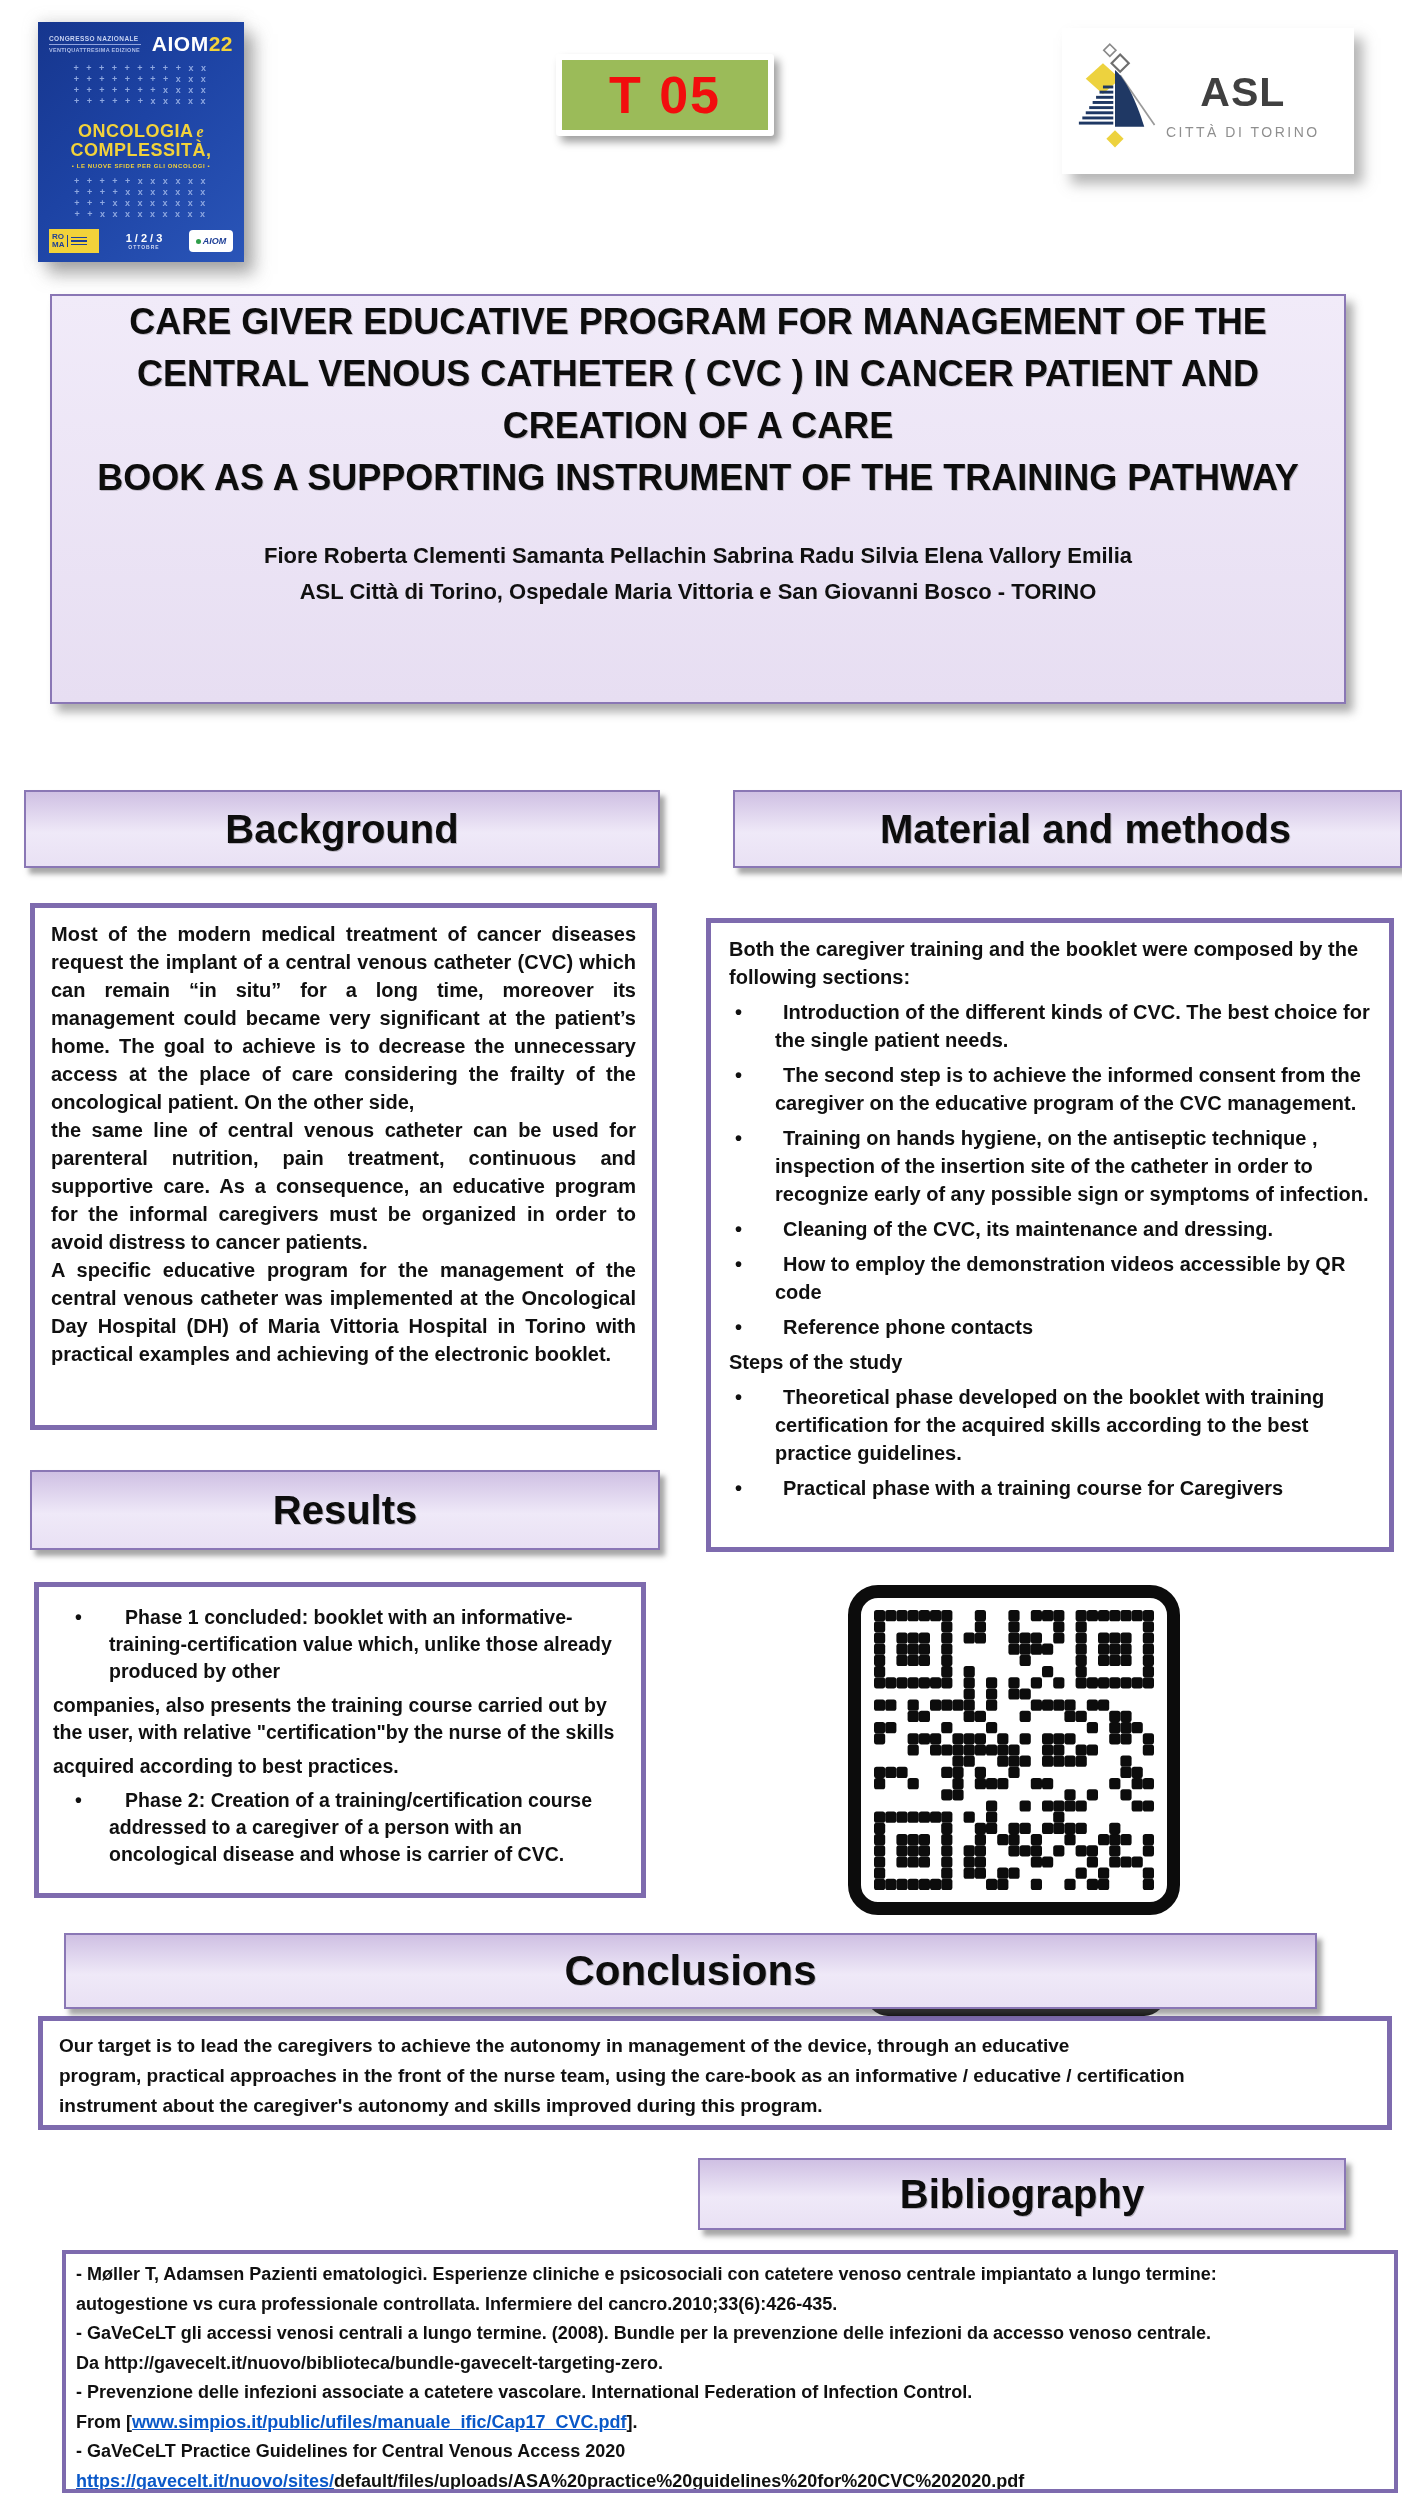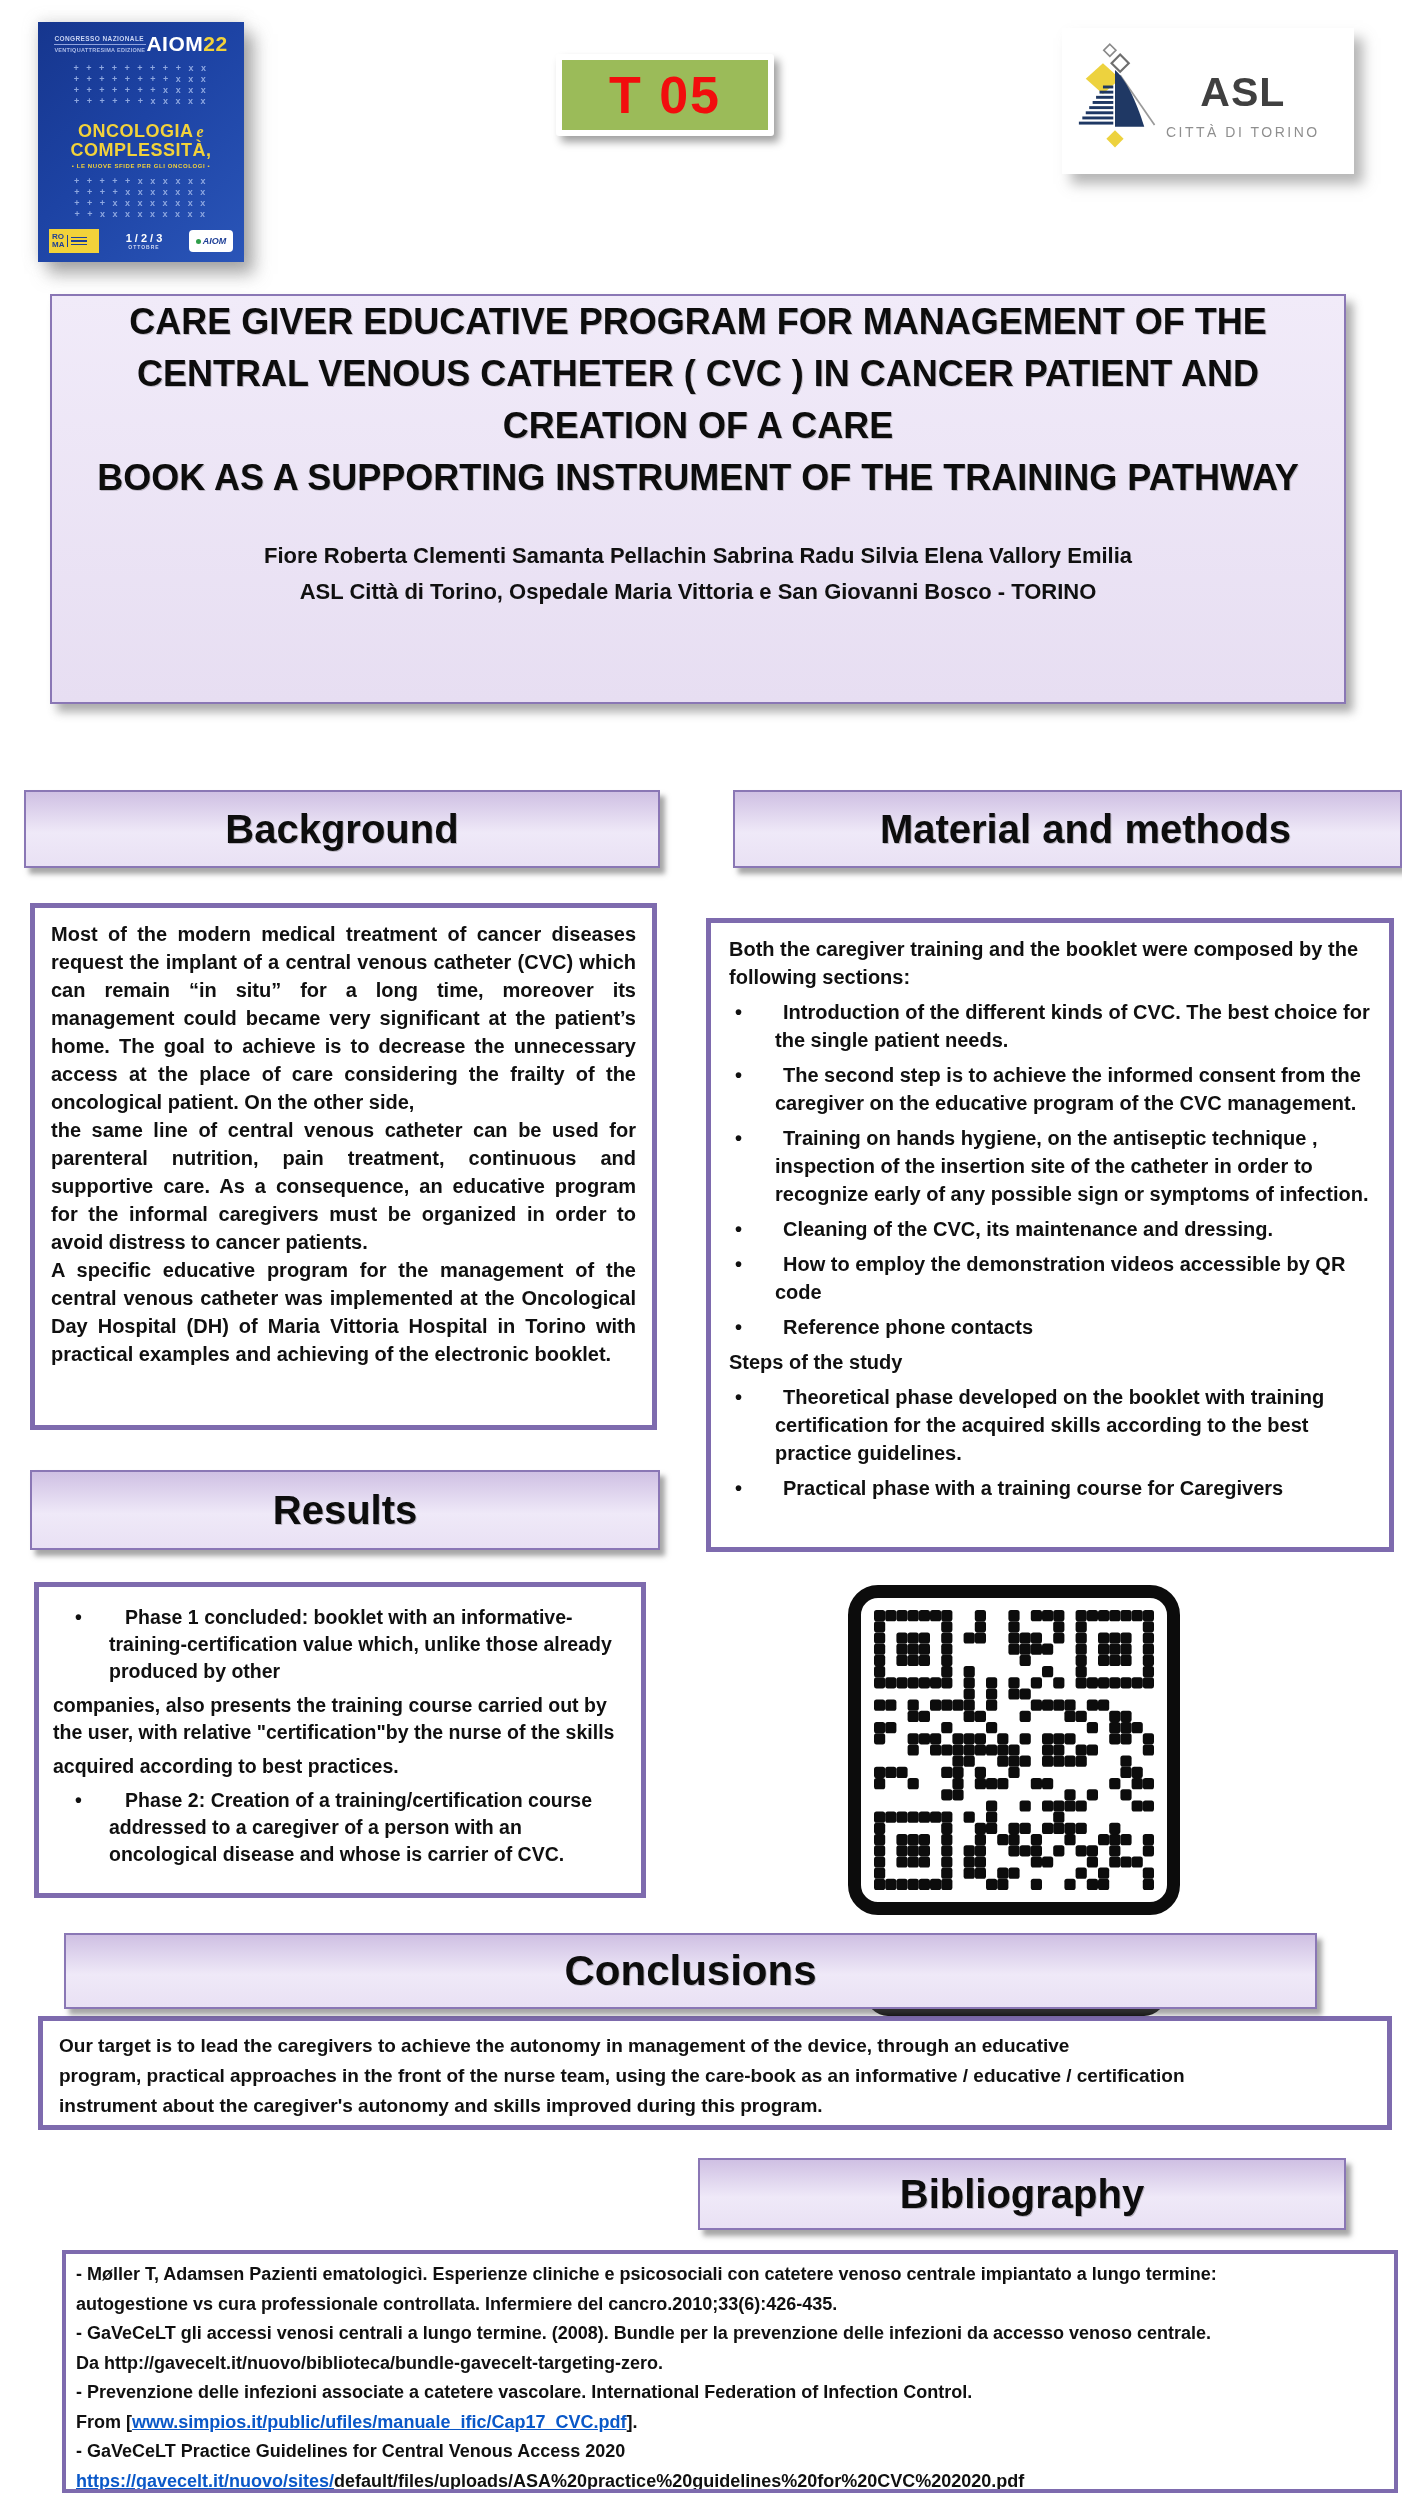--- a/index.html
+++ b/index.html
@@ -4,21 +4,21 @@
 <style>
   * { margin:0; padding:0; box-sizing:border-box; }
   html,body { width:1402px; height:2493px; }
   body { position:relative; background:#ffffff; font-family:"Liberation Sans", sans-serif; font-weight:bold; color:#101010; overflow:hidden; }
 
   
   #aiom-card { position:absolute; left:38px; top:22px; width:206px; height:240px;
     background:linear-gradient(135deg,#16368e 0%,#1d43a4 45%,#2a55b8 100%);
     box-shadow:10px 12px 16px rgba(105,105,105,.55), 0 0 14px rgba(150,150,150,.35);
     padding:10px 11px; }
-  .aiom-top { display:flex; justify-content:center; align-items:center; }
+  .aiom-top { display:flex; justify-content:space-between; align-items:center; }
   .aiom-congress { width:92px; }
   .aiom-congress .c1 { font-size:6.5px; color:#c9d4f2; letter-spacing:.4px; }
   .aiom-congress .c-div { height:1px; background:#8fa3dd; margin:2px 0; }
   .aiom-congress .c2 { font-size:5.5px; color:#aebde8; letter-spacing:.3px; }
   .aiom-brand { font-size:21px; color:#ffffff; letter-spacing:.5px; }
   .aiom-brand .yr { color:#f2d23a; }
   .pattern { margin-top:7px; text-align:center; }
   .pattern div { font-size:9px; line-height:11px; letter-spacing:2.5px; color:#8fa8e0; }
   .onc { margin-top:15px; text-align:center; color:#f2d23a; font-size:18px; line-height:19px; letter-spacing:.5px; }
   .onc .e { font-family:"Liberation Serif", serif; font-style:italic; font-size:16px; margin-left:3px; }

